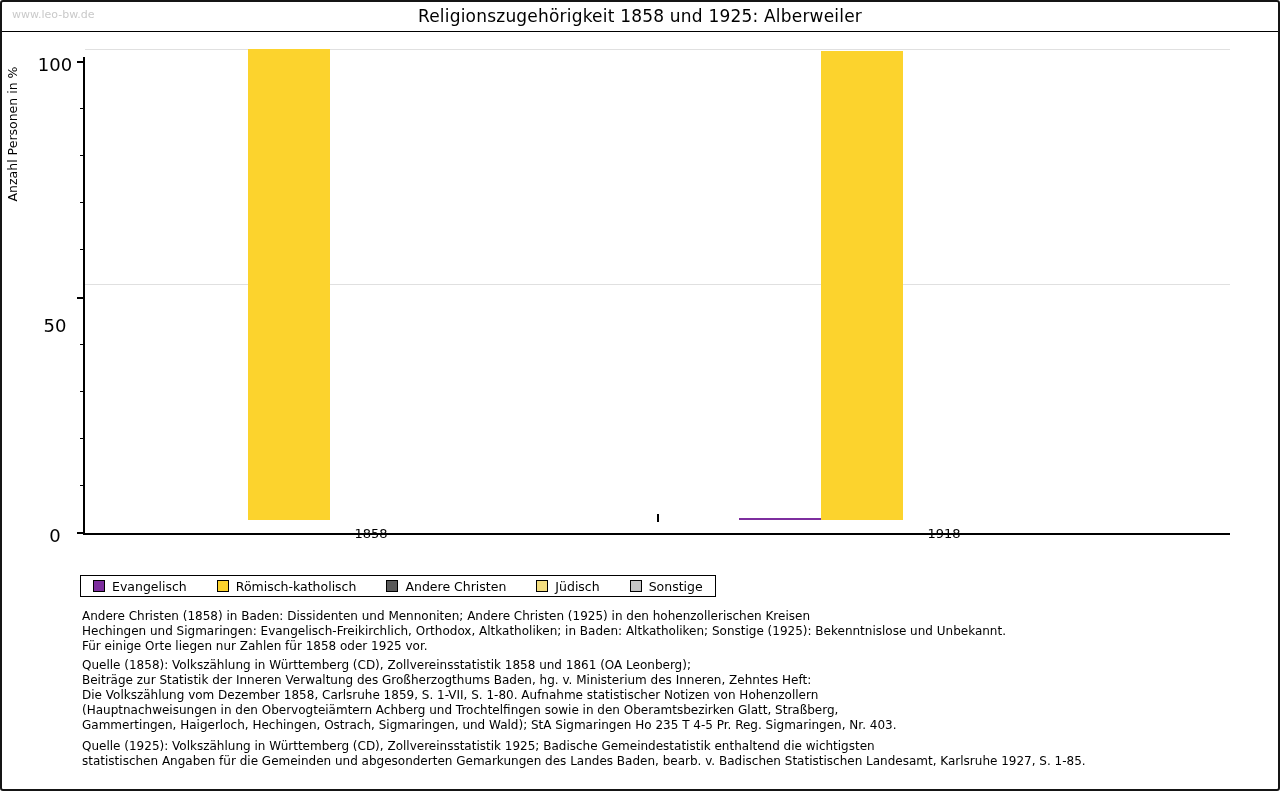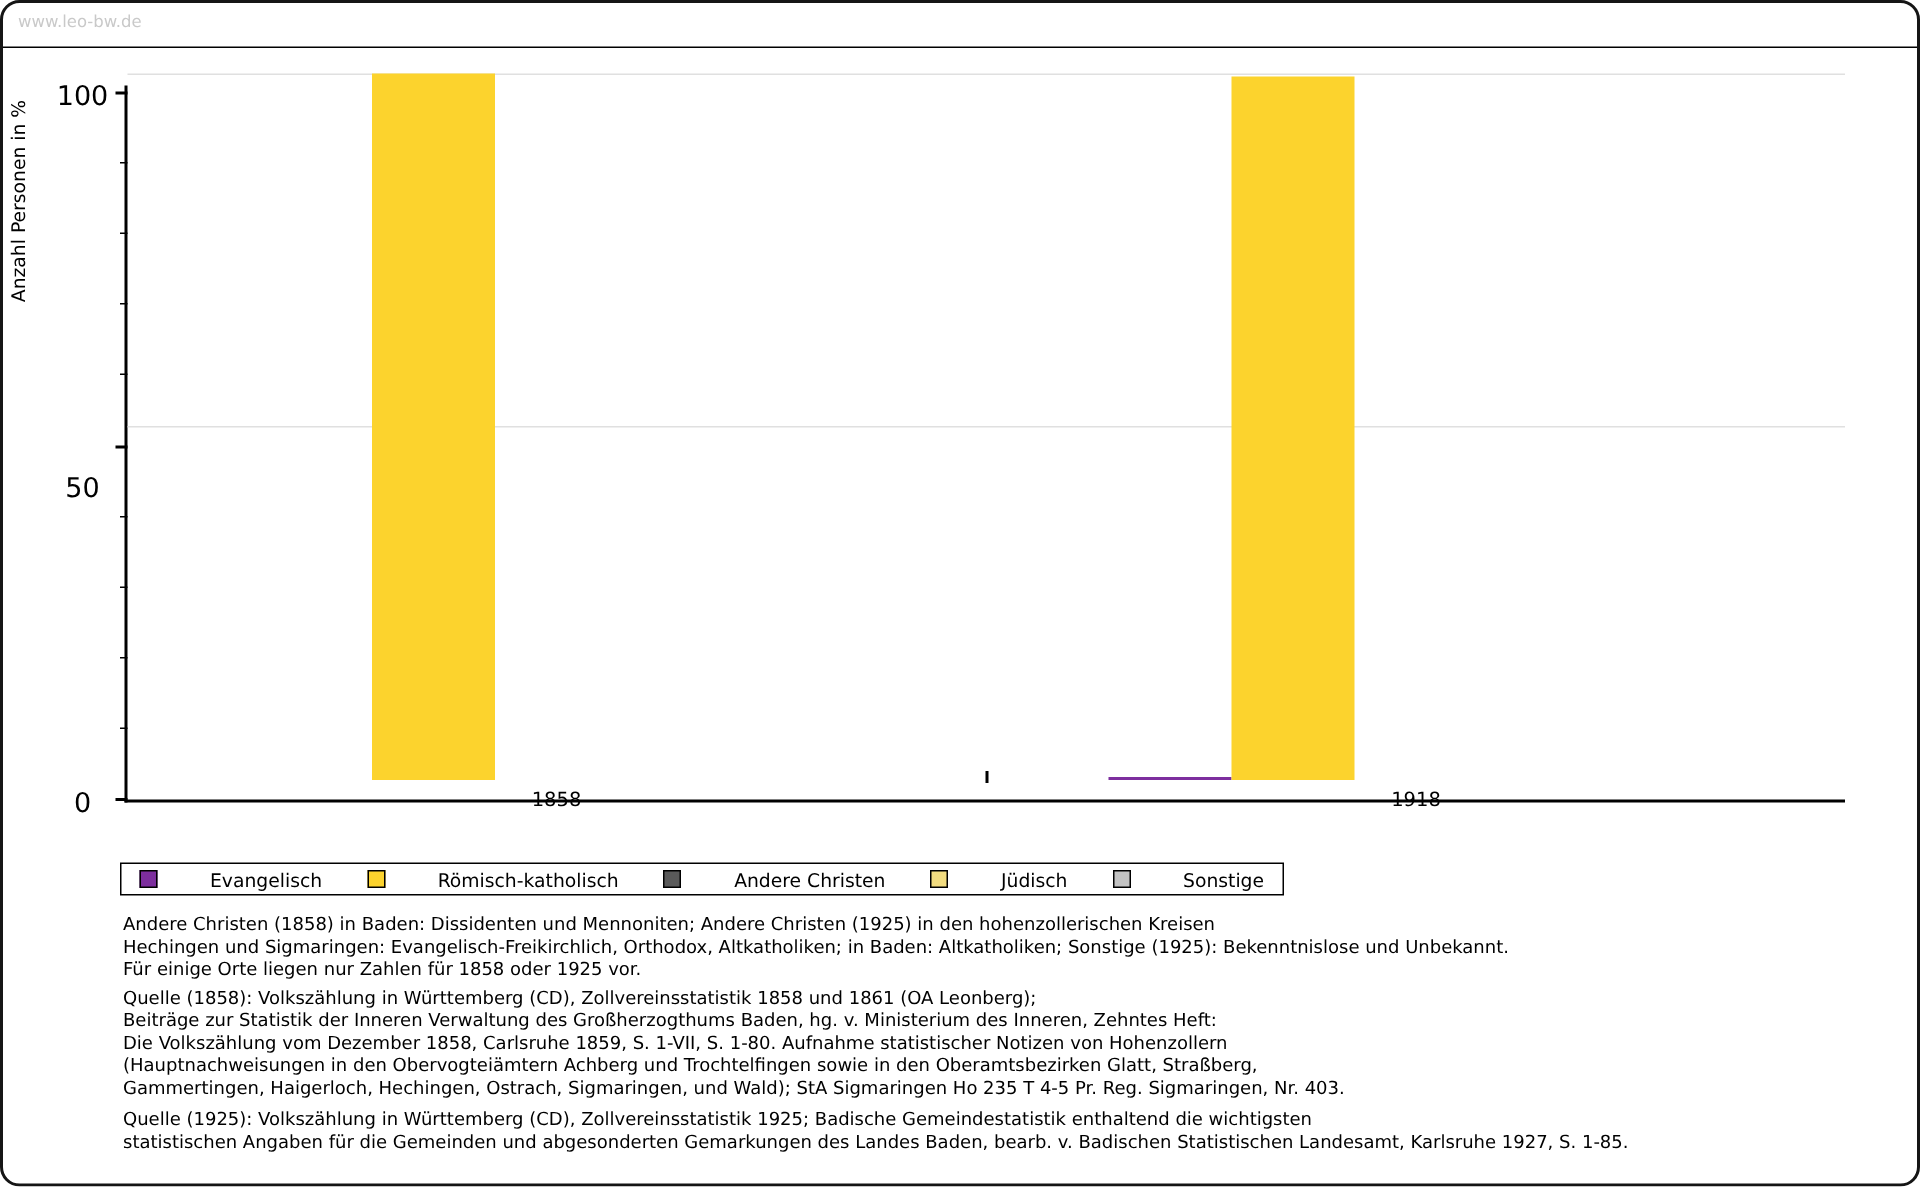--- a/index.html
+++ b/index.html
@@ -3,21 +3,21 @@
 <meta charset="utf-8">
 <style>
   * { box-sizing: border-box; }
   html, body { margin: 0; padding: 0; background: #fff; }
   #canvas {
     position: relative;
     width: 1280px;
     height: 791px;
     background: #ffffff;
     border: 2px solid #151515;
-    border-radius: 13px;
+    border-radius: 3px;
     font-family: "DejaVu Sans", sans-serif;
     color: #000;
     overflow: hidden;
   }
   #watermark {
     position: absolute; left: 10px; top: 6px;
     font-size: 11px; color: #c9c9c9;
   }
   #chart-title {
     position: absolute; left: 0; right: 0; top: 4px;
@@ -69,35 +69,36 @@
     text-align: center; font-size: 13px;
   }
   #legend {
     position: absolute; left: 78px; top: 573px;
     display: inline-flex; align-items: center; gap: 30px;
     border: 1px solid #000; background: #fff;
     padding: 3px 12px; height: 22px;
   }
   .legend-item { display: flex; align-items: center; gap: 7px; }
   .swatch { width: 12px; height: 12px; border: 1px solid #000; flex: none; }
-  .legend-label { font-size: 12.5px; white-space: nowrap; margin-left: 28px; }
+  .legend-label { font-size: 12.5px; white-space: nowrap; }
   .footnote {
     position: absolute; left: 80px; right: 30px;
     font-size: 12px; line-height: 15px;
     white-space: pre-line; color: #000;
   }
   #footnote-note { top: 607px; }
   #footnote-src1858 { top: 656px; }
   #footnote-src1925 { top: 737px; }
 </style>
 </head>
 <body>
 
 <div id="canvas">
   <div id="watermark">www.leo-bw.de</div>
+  <div id="chart-title">Religionszugehörigkeit 1858 und 1925: Alberweiler</div>
   <div id="header-rule"></div>
 
   <div id="y-axis-label">Anzahl Personen in %</div>
   <div id="y-axis-line"></div>
   <div id="y-axis-ticks">
       <div class="ytick major" style="top: 470px;"></div>
       <div class="ytick-label" style="top: 463px;">0</div>
       <div class="ytick minor" style="top: 422.9px;"></div>
       <div class="ytick minor" style="top: 375.8px;"></div>
       <div class="ytick minor" style="top: 328.7px;"></div>

